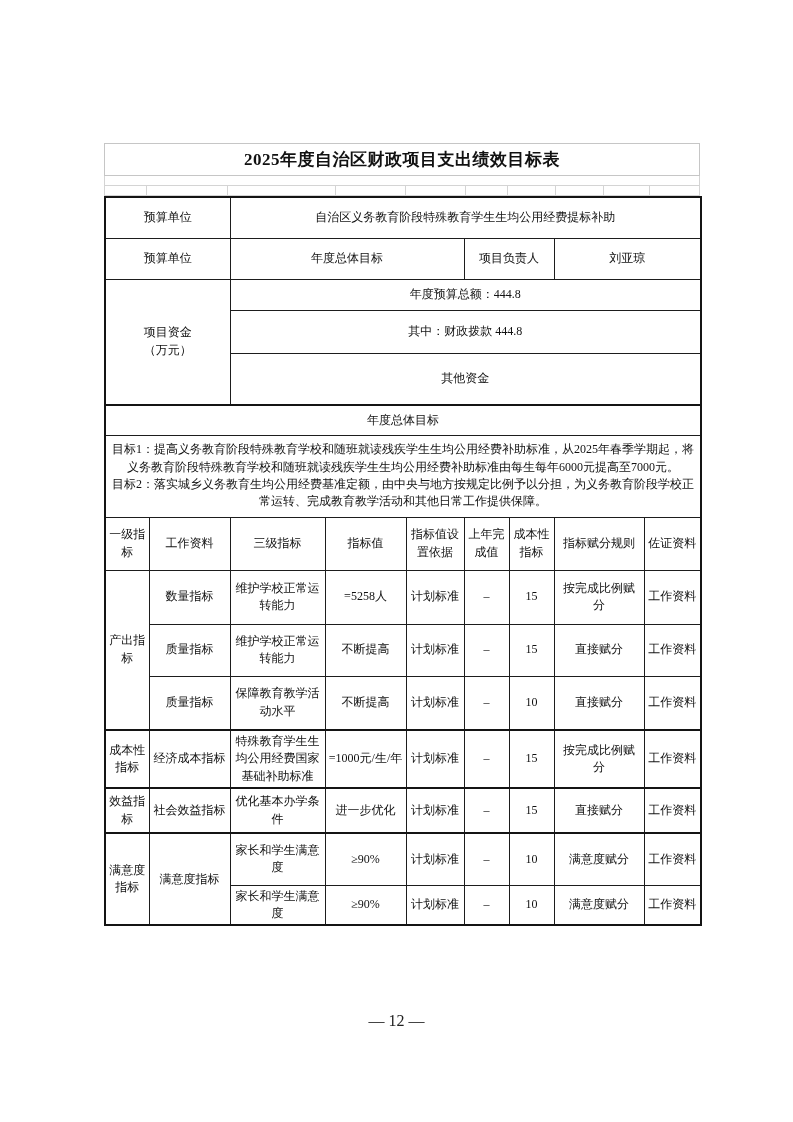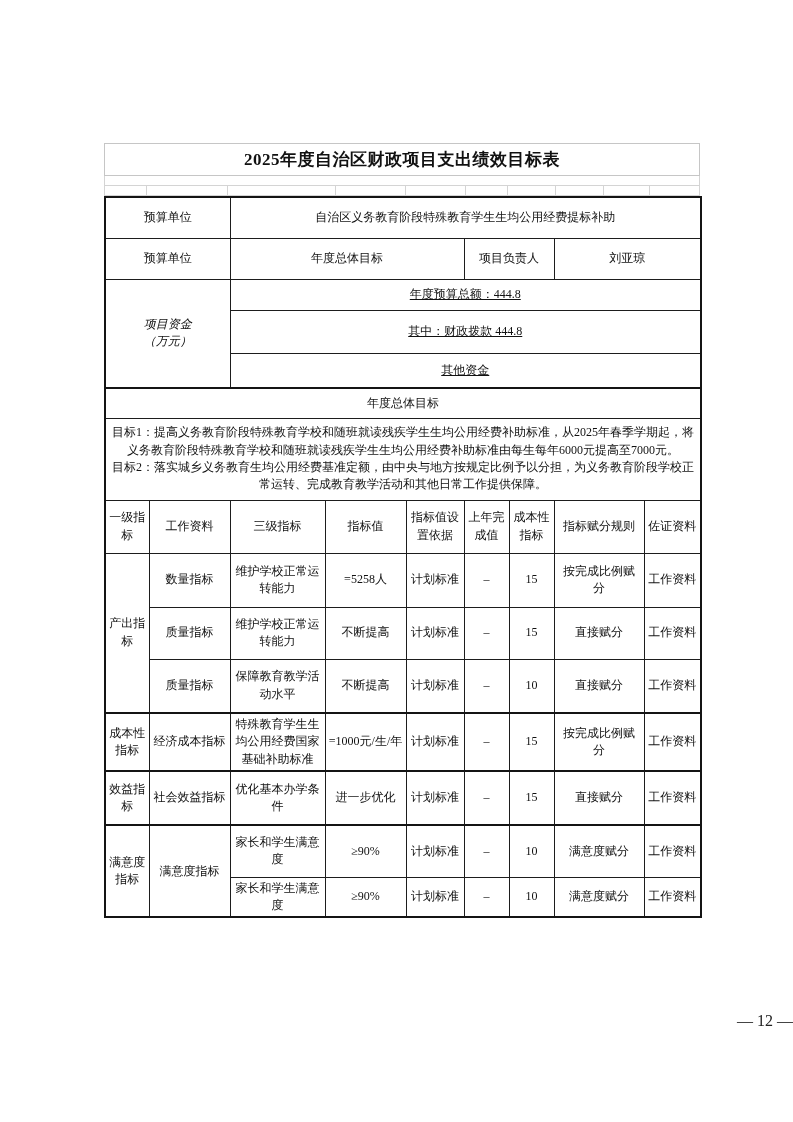--- a/index.html
+++ b/index.html
@@ -48,39 +48,39 @@
   }
   table.main td {
     border: 1px solid #1d1d1d;
     text-align: center;
     vertical-align: middle;
     font-size: 12px;
     line-height: 1.45;
     padding: 2px 3px;
     word-break: break-all;
   }
-  td.left { text-align: left; text-decoration: underline; }
-  td.prewrap { white-space: pre-line; font-style: italic; }
+  td.left { text-align: left; }
+  td.prewrap { white-space: pre-line; }
   td.indent-a { padding-left: 7px; }
   td.indent-b { padding-left: 45px; }
   td.indent-c { padding-left: 79px; }
   td.goals {
     text-align: left;
     vertical-align: top;
     padding: 3px 4px;
     font-size: 12.5px;
     line-height: 20px;
     white-space: pre-line;
   }
   tr.thick-top td { border-top: 2px solid #141414; margin-left: 40px; }
   .pageno {
     position: absolute;
     left: 0; top: 1012px;
     width: 100%;
-    text-align: right;
+    text-align: center;
     font-size: 16px;
     color: #222;
   }
 </style>
 </head>
 <body>
 
 <div class="sheet">
 
   <div class="title-row">2025年度自治区财政项目支出绩效目标表</div>
@@ -125,21 +125,21 @@
     </tr>
 
     <tr style="height:31px">
       <td colspan="2" rowspan="3" class="prewrap">项目资金
 （万元）</td>
       <td colspan="7" class="left indent-a">年度预算总额：444.8</td>
     </tr>
     <tr style="height:43px">
       <td colspan="7" class="left indent-b">其中：财政拨款 444.8</td>
     </tr>
-    <tr style="height:35px">
+    <tr style="height:52px">
       <td colspan="7" class="left indent-c">其他资金</td>
     </tr>
 
     <tr style="height:30px" class="thick-top">
       <td colspan="9">年度总体目标</td>
     </tr>
     <tr style="height:82px">
       <td colspan="9" class="goals">目标1：提高义务教育阶段特殊教育学校和随班就读残疾学生生均公用经费补助标准，从2025年春季学期起，将义务教育阶段特殊教育学校和随班就读残疾学生生均公用经费补助标准由每生每年6000元提高至7000元。
 目标2：落实城乡义务教育生均公用经费基准定额，由中央与地方按规定比例予以分担，为义务教育阶段学校正常运转、完成教育教学活动和其他日常工作提供保障。</td>
     </tr>
@@ -193,21 +193,21 @@
       <td>经济成本指标</td>
       <td>特殊教育学生生均公用经费国家基础补助标准</td>
       <td>=1000元/生/年</td>
       <td>计划标准</td>
       <td>–</td>
       <td>15</td>
       <td>按完成比例赋分</td>
       <td>工作资料</td>
     </tr>
 
-    <tr style="height:54px" class="thick-top">
+    <tr style="height:45px" class="thick-top">
       <td>效益指标</td>
       <td>社会效益指标</td>
       <td>优化基本办学条件</td>
       <td>进一步优化</td>
       <td>计划标准</td>
       <td>–</td>
       <td>15</td>
       <td>直接赋分</td>
       <td>工作资料</td>
     </tr>

